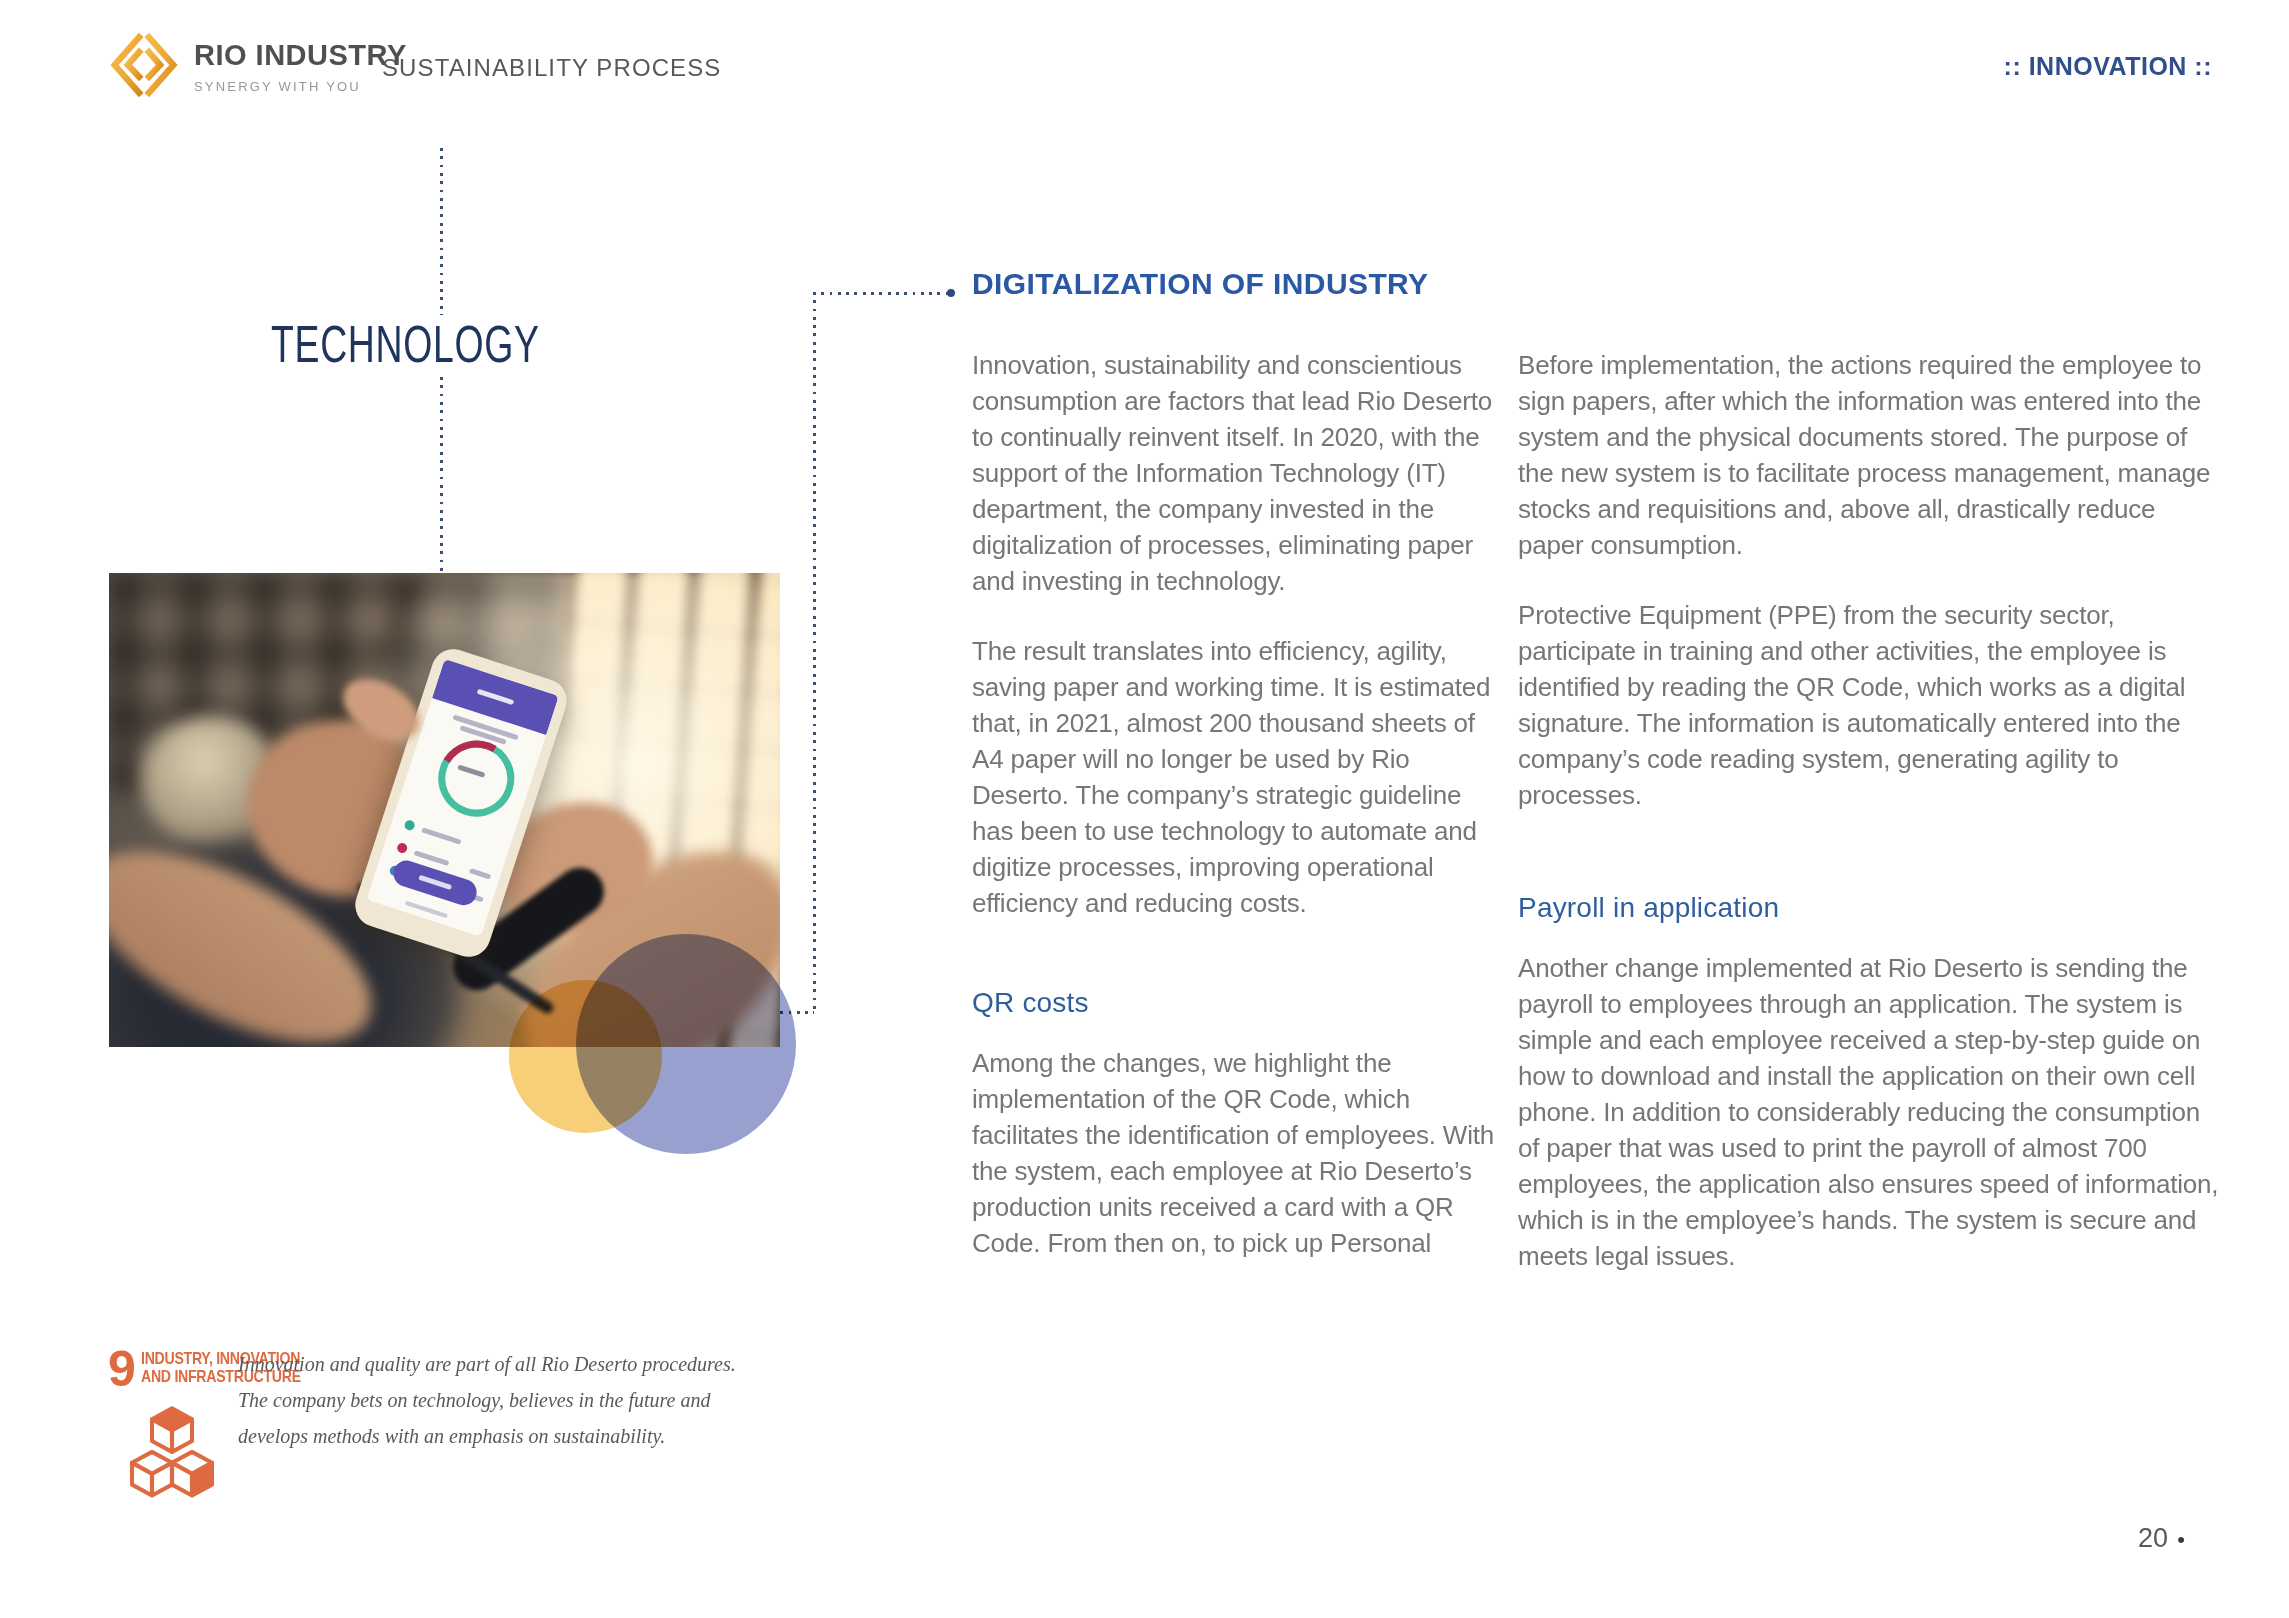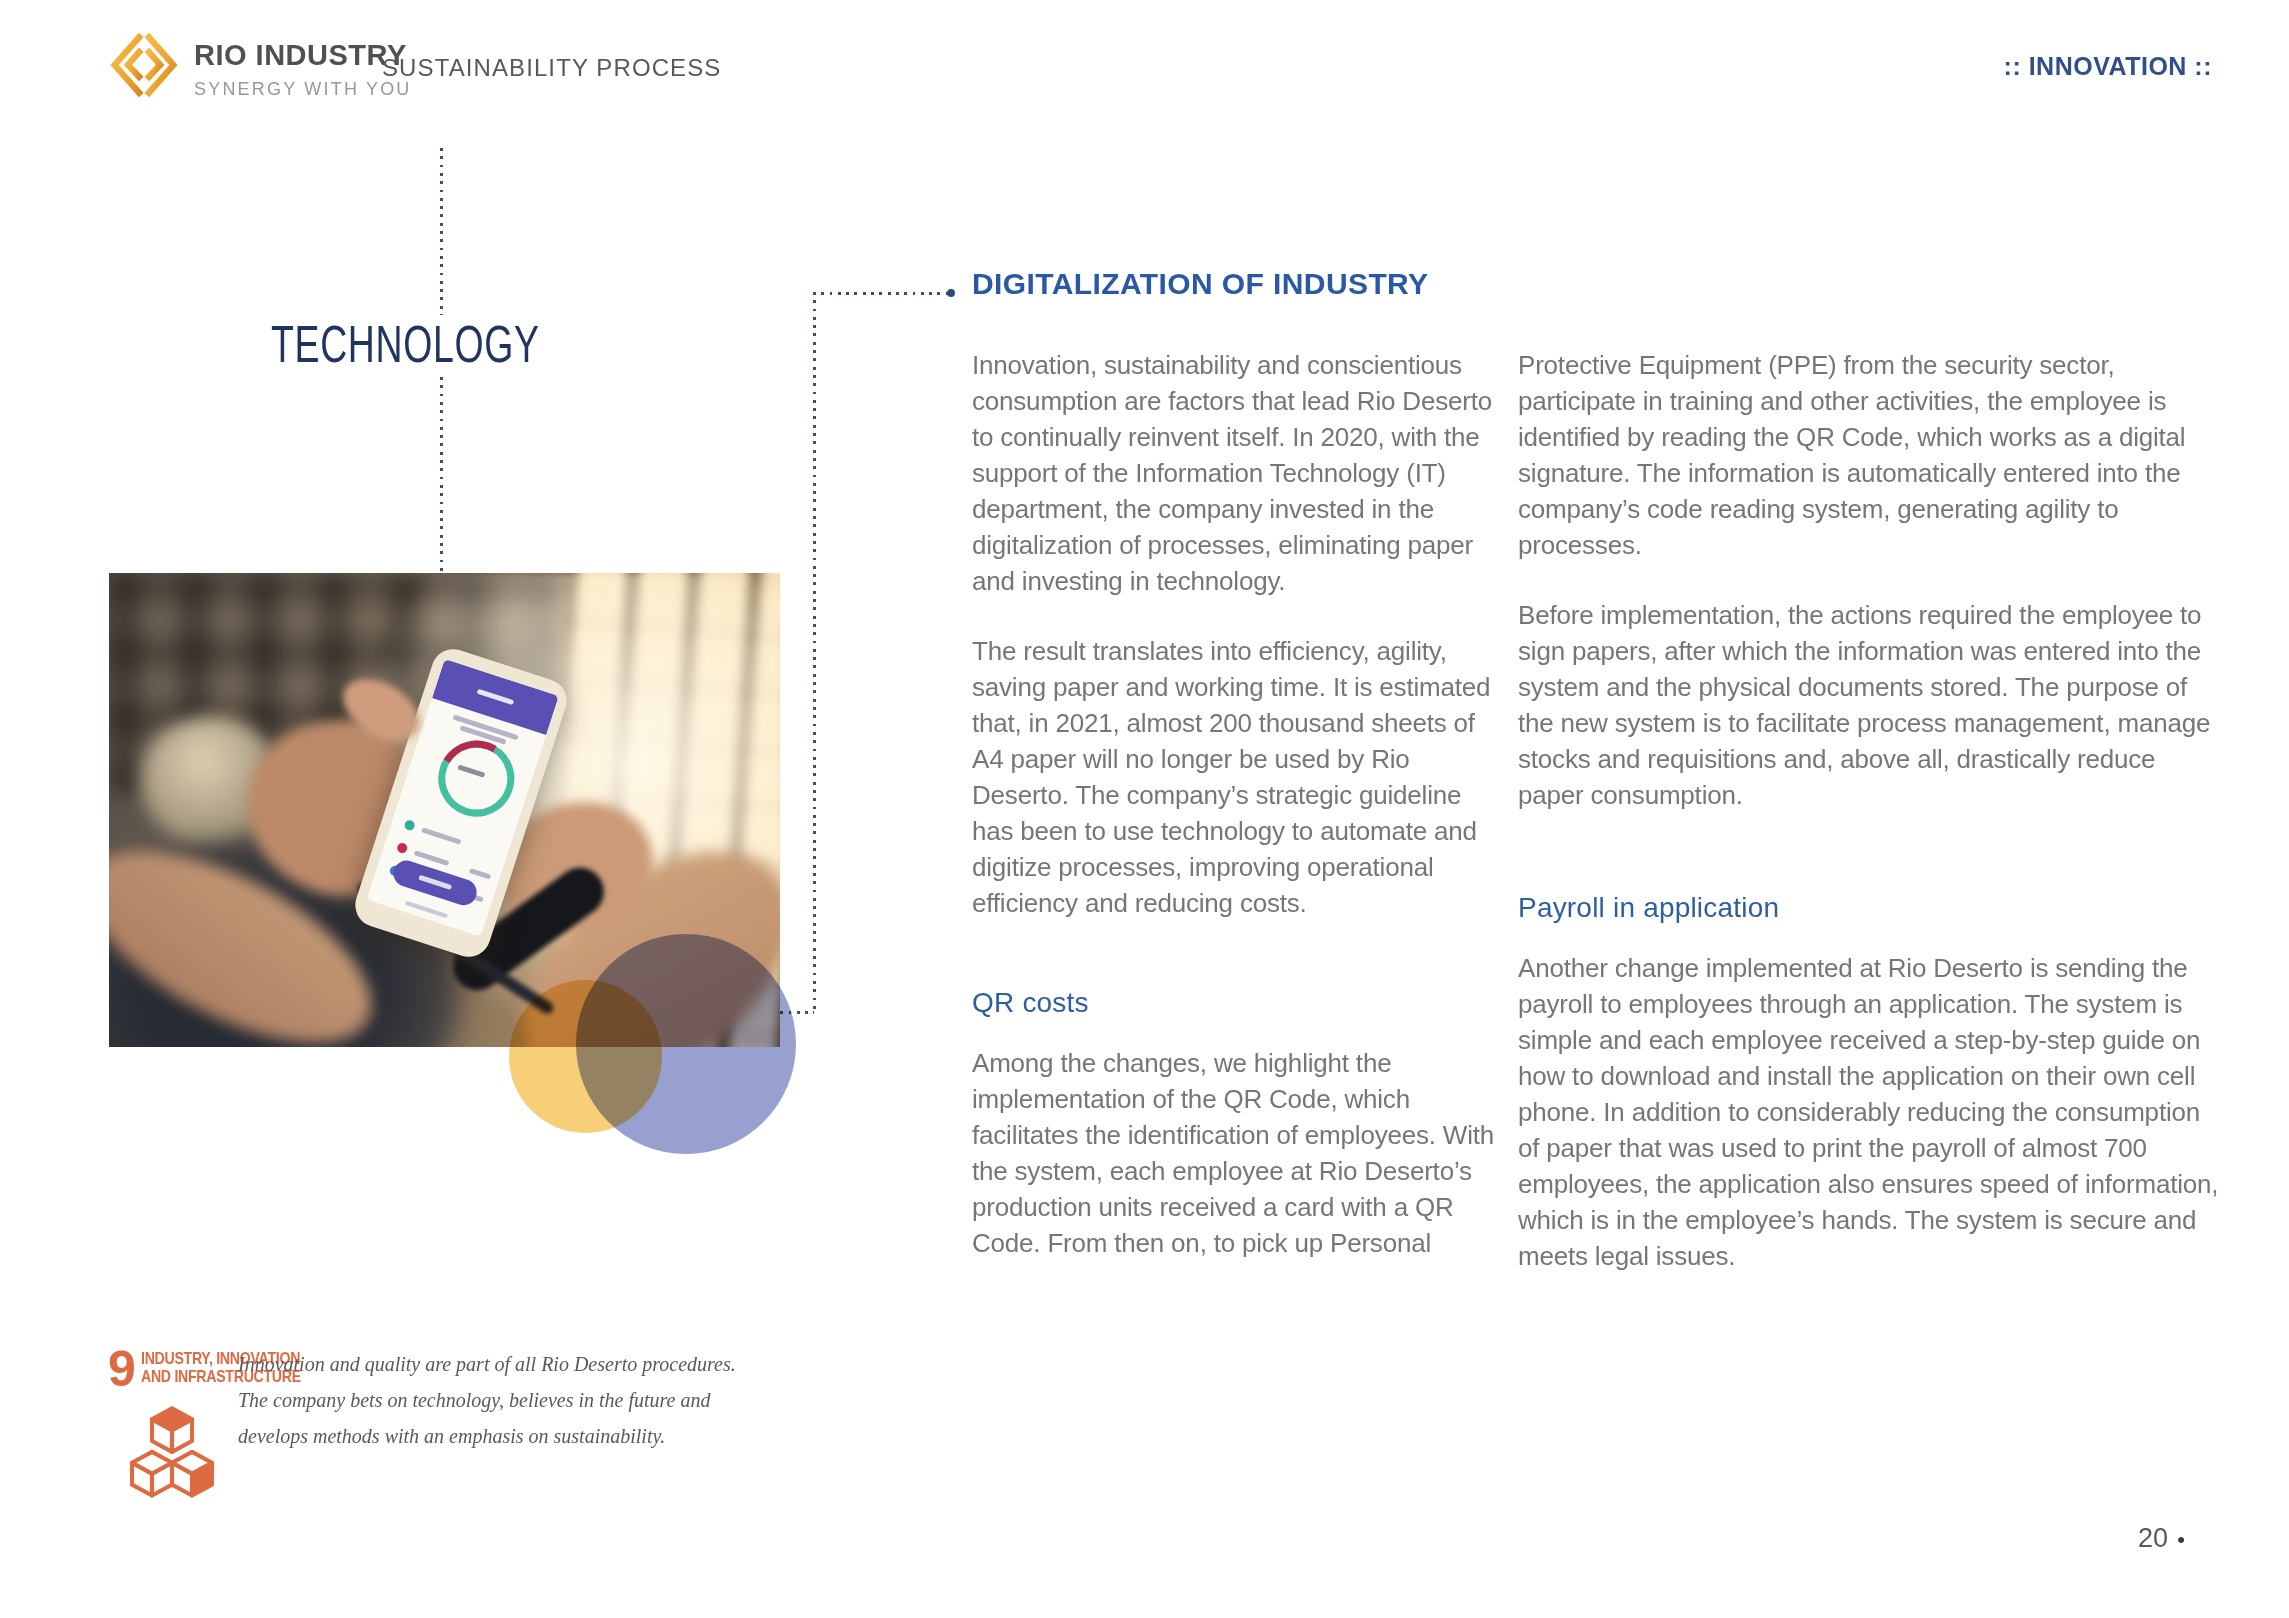--- a/index.html
+++ b/index.html
@@ -5,21 +5,21 @@
   * { margin:0; padding:0; box-sizing:border-box; }
   html,body { background:#e8e8e8; }
   .page {
     position:relative; width:2290px; height:1619px; background:#ffffff;
     font-family:"Liberation Sans", sans-serif; overflow:hidden; margin:0 auto;
   }
   
   .logo-mark { position:absolute; left:107px; top:30px; width:74px; height:70px; }
   .logo-text { position:absolute; left:194px; top:39px; }
   .logo-title { font-size:29px; font-weight:bold; color:#4f5052; letter-spacing:0.5px; }
-  .logo-tag { font-size:18px; color:#97989b; letter-spacing:2.2px; margin-top:6.5px; }
+  .logo-tag { font-size:13px; color:#97989b; letter-spacing:2.2px; margin-top:6.5px; }
   .report-title { position:absolute; left:382px; top:54px; font-size:24px; color:#575859; letter-spacing:1.1px; }
   .section-tag { position:absolute; right:78px; top:52px; font-size:25px; font-weight:600; color:#31508b; letter-spacing:0.5px; }
 
   
   .vdots { position:absolute; width:2.8px;
     background-image:repeating-linear-gradient(to bottom,#3d5170 0 2.8px,transparent 2.8px 8.3px); }
   .hdots { position:absolute; height:2.8px;
     background-image:repeating-linear-gradient(to right,#3d5170 0 2.8px,transparent 2.8px 8.3px); }
   .conn-dot { position:absolute; width:8.3px; height:8.3px; border-radius:50%; background:#2c4a7d; }
 
@@ -172,22 +172,22 @@
   <div class="art-heading">DIGITALIZATION OF INDUSTRY</div>
 
   <div class="col col-1">
     <p>Innovation, sustainability and conscientious consumption are factors that lead Rio Deserto to continually reinvent itself. In 2020, with the support of the Information Technology (IT) department, the company invested in the digitalization of processes, eliminating paper and investing in technology.</p>
     <p>The result translates into efficiency, agility, saving paper and working time. It is estimated that, in 2021, almost 200 thousand sheets of A4 paper will no longer be used by Rio Deserto. The company’s strategic guideline has been to use technology to automate and digitize processes, improving operational efficiency and reducing costs.</p>
     <div class="sub">QR costs</div>
     <p>Among the changes, we highlight the implementation of the QR Code, which facilitates the identification of employees. With the system, each employee at Rio Deserto’s production units received a card with a QR Code. From then on, to pick up Personal</p>
   </div>
 
   <div class="col col-2">
+    <p>Before implementation, the actions required the employee to sign papers, after which the information was entered into the system and the physical documents stored. The purpose of the new system is to facilitate process management, manage stocks and requisitions and, above all, drastically reduce paper consumption.</p>
     <p>Protective Equipment (PPE) from the security sector, participate in training and other activities, the employee is identified by reading the QR Code, which works as a digital signature. The information is automatically entered into the company’s code reading system, generating agility to processes.</p>
-    <p>Before implementation, the actions required the employee to sign papers, after which the information was entered into the system and the physical documents stored. The purpose of the new system is to facilitate process management, manage stocks and requisitions and, above all, drastically reduce paper consumption.</p>
     <div class="sub payroll">Payroll in application</div>
     <p>Another change implemented at Rio Deserto is sending the payroll to employees through an application. The system is simple and each employee received a step-by-step guide on how to download and install the application on their own cell phone. In addition to considerably reducing the consumption of paper that was used to print the payroll of almost 700 employees, the application also ensures speed of information, which is in the employee’s hands. The system is secure and meets legal issues.</p>
   </div>
 
   <div class="sdg">
     <div class="sdg-row">
       <div class="sdg-num">9</div>
       <div class="sdg-label">
         <div>INDUSTRY, INNOVATION</div>
         <div>AND INFRASTRUCTURE</div>

